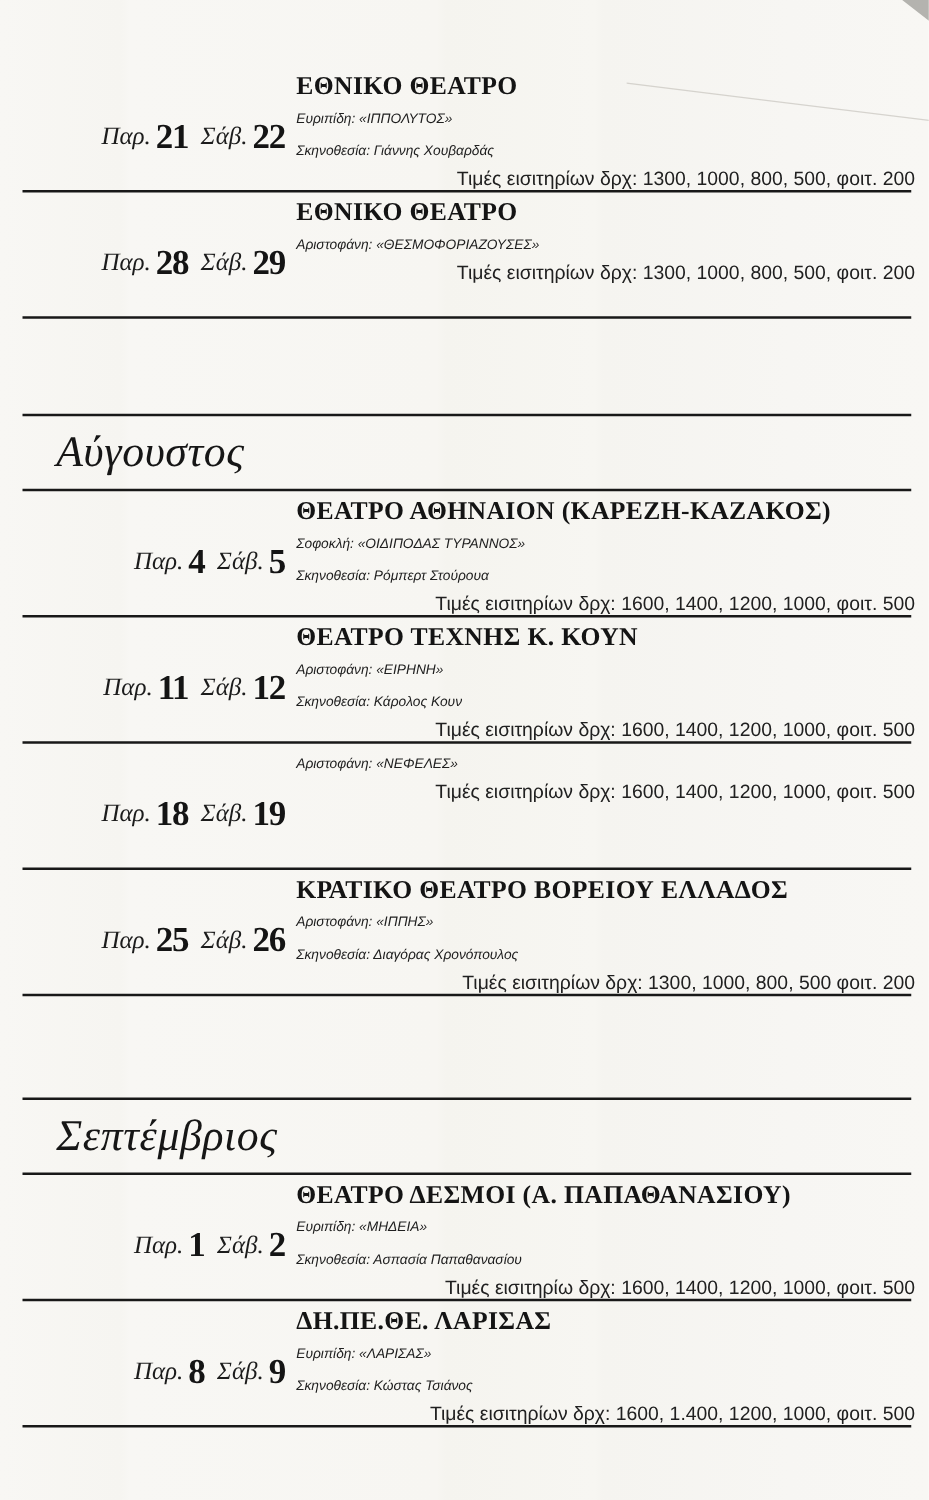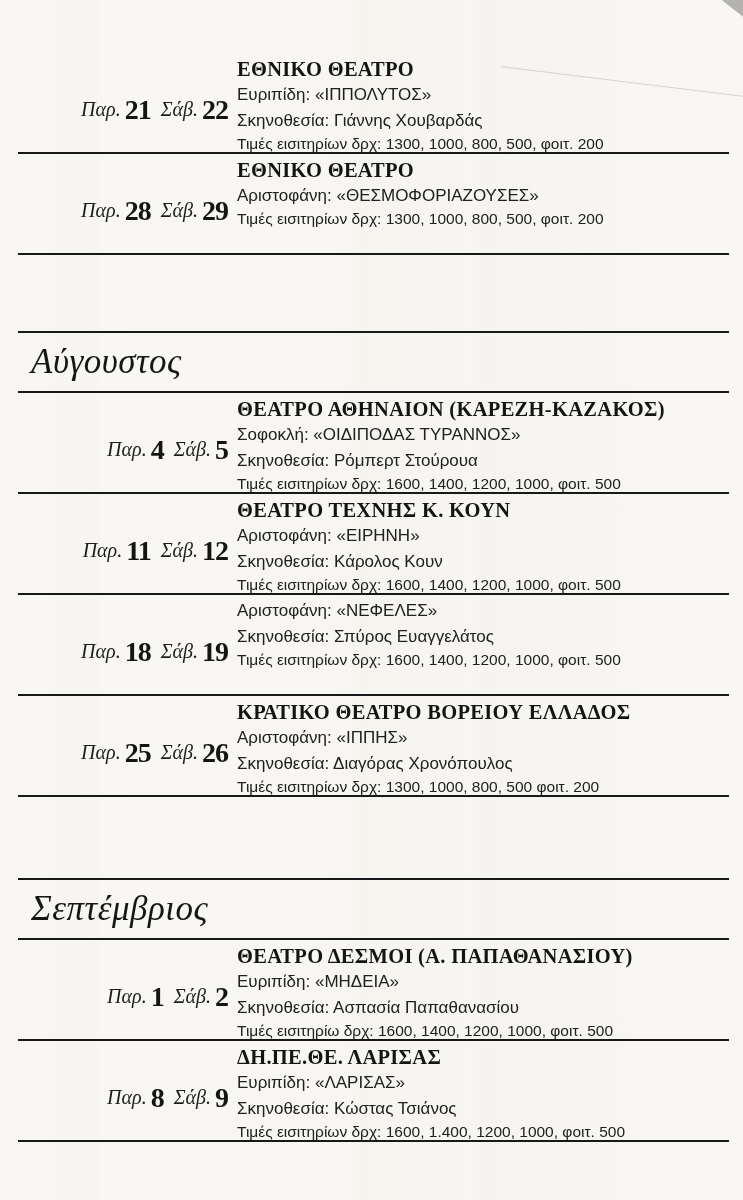--- a/index.html
+++ b/index.html
@@ -34,21 +34,21 @@
     margin:0 14px 0 18px;
   }
   .spacer-a{height:76px;}
   .spacer-b{height:81px;}
   .month-header{
     font-family:"Liberation Serif", serif;
     font-style:italic;
     font-size:35px;
     line-height:58px;
     height:58px;
-    padding-left:31px;
+    padding-left:45px;
     letter-spacing:.5px;
     color:#161616;
   }
   .entry{display:flex; height:99px; box-sizing:border-box;}
   .date-col{
     width:237px; box-sizing:border-box;
     display:flex; justify-content:flex-end; align-items:center;
     padding:14px 9px 0 0;
     white-space:nowrap;
   }
@@ -61,24 +61,24 @@
     font-weight:bold; font-size:28px; line-height:1;
     letter-spacing:-1px; margin-left:4px; color:#141414;
   }
   .dl2{margin-left:10px;}
   .content-col{flex:1; padding-top:3px;}
   .venue{
     font-family:"Liberation Serif", serif;
     font-weight:bold; font-size:20.5px; line-height:26px;
     letter-spacing:.3px; color:#141414;
   }
-  .play,.director{font-size:17px; line-height:26px; color:#202020;}
+  .play,.director{font-size:11px; line-height:26px; color:#202020;font-style:italic;}
   .prices{
     font-size:15.5px; line-height:19px;
-    text-align:left; padding-right:0; color:#202020;
+    text-align:right; padding-right:11px; color:#202020;
   }
 </style>
 </head>
 <body>
 
 <div class="page">
   <div class="corner-smudge"></div>
   <div class="scratch"></div>
 
   <div class="entry">
@@ -152,21 +152,20 @@
 
   <div class="entry">
     <div class="date-col">
       <span class="dlabel">Παρ.</span>
       <span class="dnum">18</span>
       <span class="dlabel dl2">Σάβ.</span>
       <span class="dnum">19</span>
     </div>
     <div class="content-col">
       <div class="play">Αριστοφάνη: «ΝΕΦΕΛΕΣ»</div>
-      <div class="director">Σκηνοθεσία: Σπύρος Ευαγγελάτος</div>
       <div class="prices">Τιμές εισιτηρίων δρχ: 1600, 1400, 1200, 1000, φοιτ. 500</div>
     </div>
   </div>
   <div class="rule"></div>
 
   <div class="entry">
     <div class="date-col">
       <span class="dlabel">Παρ.</span>
       <span class="dnum">25</span>
       <span class="dlabel dl2">Σάβ.</span>

